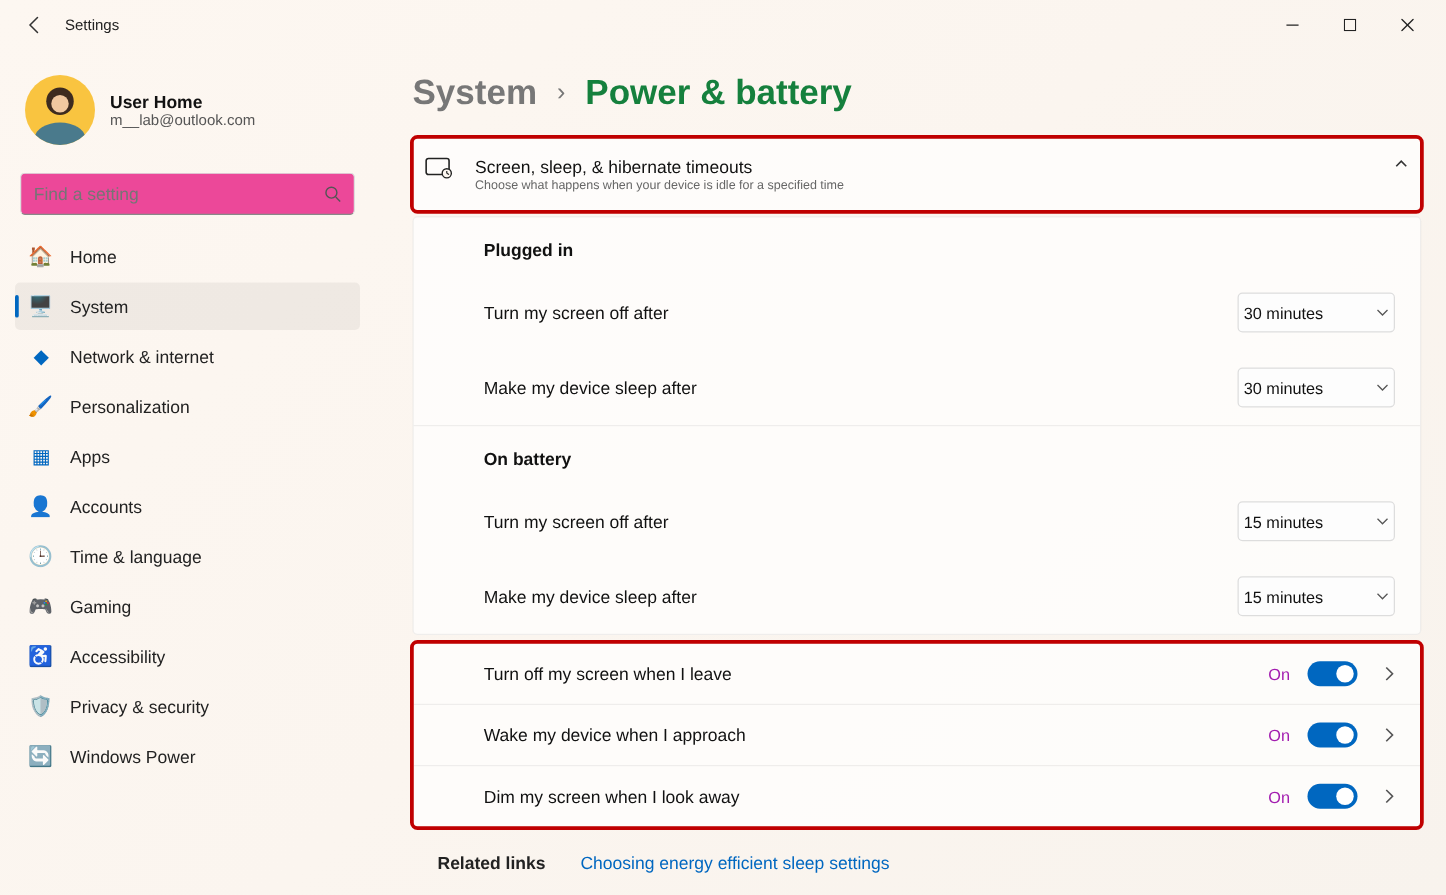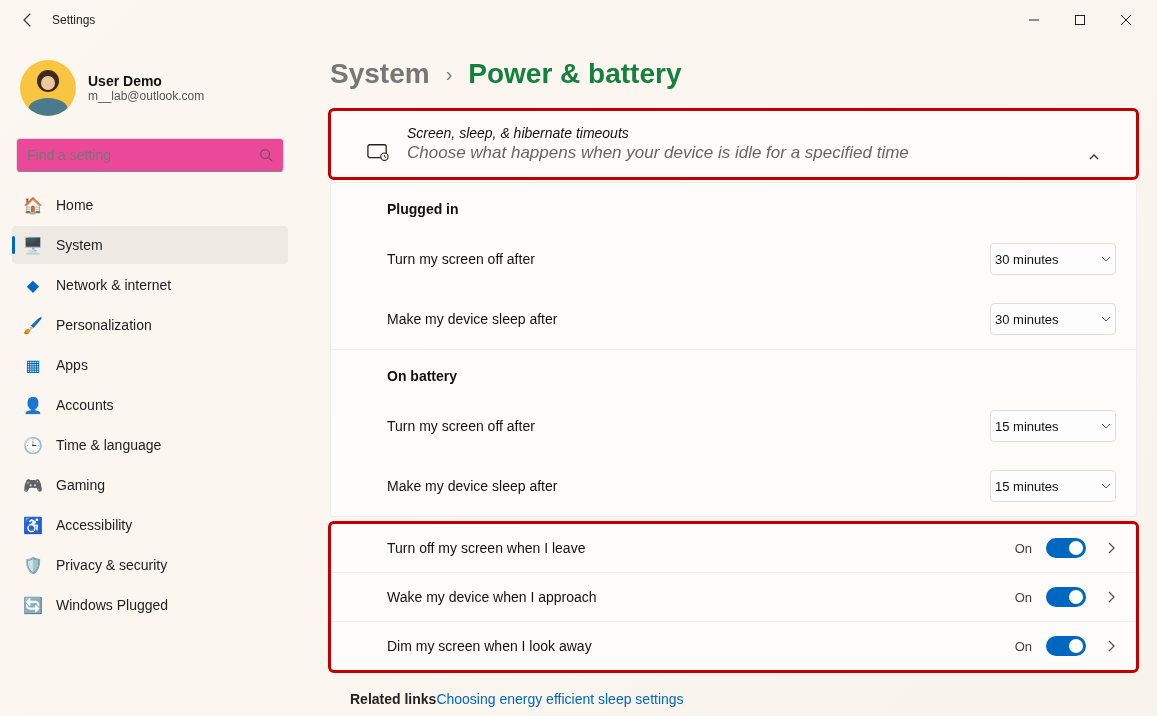--- a/index.html
+++ b/index.html
@@ -37,42 +37,42 @@
   
   .main { flex: 1; padding: 18px 20px 16px 30px; overflow: auto; }
   .breadcrumb { display: flex; align-items: center; gap: 16px; margin-bottom: 20px; }
   .crumb-parent { font-size: 28px; font-weight: 600; color: #777; cursor: pointer; }
   .crumb-sep { font-size: 20px; color: #777; }
   .crumb-current { font-size: 28px; font-weight: 600; color: #15803d; }
   
   .card { background: rgba(255,255,255,0.7); border: 1px solid rgba(0,0,0,0.06); border-radius: 4px; margin-bottom: 4px; }
   .highlight { outline: 3px solid #c00000; outline-offset: -1px; border-radius: 4px; }
   
-  .expander-head { display: flex; align-items: flex-end; padding: 14px 36px; gap: 18px; cursor: pointer; font-style: italic; }
+  .expander-head { display: flex; align-items: flex-start; padding: 14px 9px; gap: 18px; cursor: pointer; }
   .exp-icon { width: 22px; display:flex; align-items:center; }
   .exp-text { flex: 1; }
   .exp-title { font-size: 14px; color: #111; }
-  .exp-sub { font-size: 17px; color: #666; margin-top: 2px; }
+  .exp-sub { font-size: 10px; color: #666; margin-top: 2px; }
   .chev { color: #444; }
   
   .section-head { padding: 18px 56px 12px 56px; font-size: 14px; font-weight: 600; color: #111; }
   
   .row { display: flex; align-items: center; justify-content: space-between; padding: 14px 20px 14px 56px; font-size: 14px; color: #111; text-align: right; }
   .row + .row, .section-head + .row { }
   .divider { border-top: 1px solid rgba(0,0,0,0.06); gap: 16px; }
   
   .select { display: flex; align-items: center; justify-content: space-between; gap: 16px; min-width: 126px; height: 32px; padding: 0 4px; background: #fdfdfd; border: 1px solid #ddd; border-radius: 4px; font-size: 13px; cursor: pointer; }
   
   .toggle-group { display: flex; align-items: center; gap: 14px; }
-  .toggle-label { font-size: 13px; color: #404040; }
+  .toggle-label { font-size: 13px; color: #a21caf; }
   .toggle { width: 40px; height: 20px; border-radius: 10px; background: #0067c0; position: relative; cursor: pointer; }
   .toggle::after { content: ""; position: absolute; right: 3px; top: 3px; width: 14px; height: 14px; background: #fff; border-radius: 50%; }
   .row-chev { color: #555; margin-left: 6px; }
   
-  .links-row { display: flex; align-items: flex-end; padding: 16px 20px 10px 20px; font-size: 14px; }
+  .links-row { display: flex; align-items: flex-end; gap: 28px; padding: 16px 20px 10px 20px; font-size: 14px; }
   .links-label { font-weight: 600; color: #222; }
   .link { color: #0067c0; cursor: pointer; }
   
   svg { display: block; }
 </style>
 </head>
 <body>
 
 <div class="titlebar">
   <div class="back-btn">
@@ -104,21 +104,21 @@
 <div class="container">
 
   <aside class="sidebar">
     <div class="user-block">
       <div class="avatar">
         <div class="avatar-head"></div>
           <div class="avatar-face"></div>
           <div class="avatar-body"></div>
       </div>
       <div>
-        <div class="user-name">User Demo</div>
+        <div class="user-name">User Home</div>
         <div class="user-email">m__lab@outlook.com</div>
       </div>
     </div>
     <div class="search-box">
       <input type="text" placeholder="Find a setting" style="">
       <span class="search-icon">
         <svg width="14" height="14" viewBox="0 0 16 16">
             <circle cx="7" cy="7" r="5" stroke="#555" fill="none" stroke-width="1.3"></circle>
             <line x1="11" y1="11" x2="15" y2="15" stroke="#555" stroke-width="1.3"></line>
           </svg>
@@ -160,21 +160,21 @@
       <div class="nav-item">
           <span class="nav-icon" style="color:#0067c0">♿</span>
           <span>Accessibility</span>
         </div>
       <div class="nav-item">
           <span class="nav-icon" style="color:#888">🛡️</span>
           <span>Privacy &amp; security</span>
         </div>
       <div class="nav-item">
           <span class="nav-icon" style="color:#0067c0">🔄</span>
-          <span>Windows Plugged</span>
+          <span>Windows Power</span>
         </div>
     </nav>
   </aside>
 
   <main class="main">
     <div class="breadcrumb">
       <span class="crumb-parent">System</span>
       <span class="crumb-sep">›</span>
       <span class="crumb-current">Power &amp; battery</span>
     </div>

